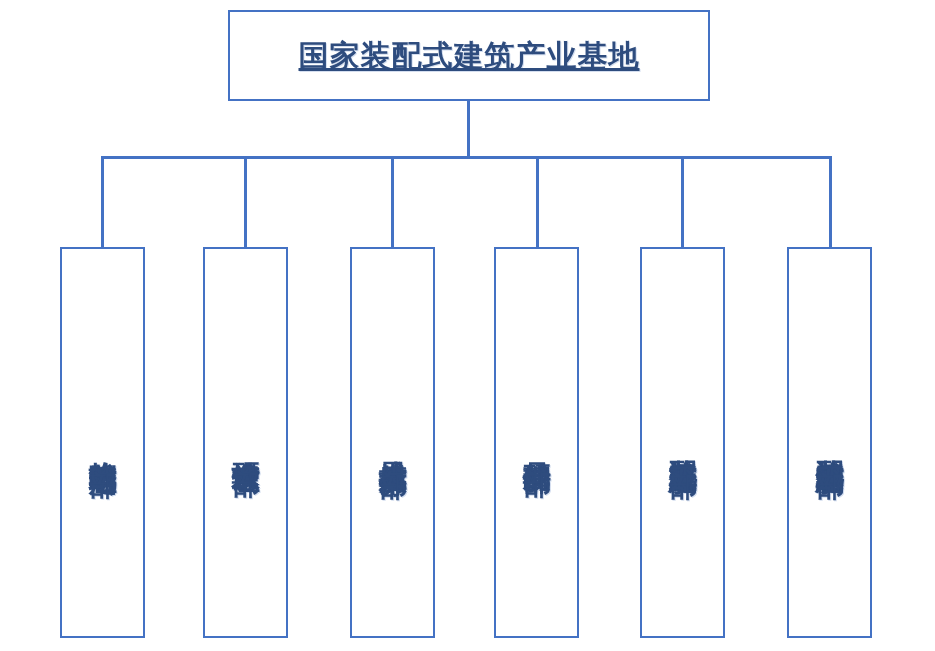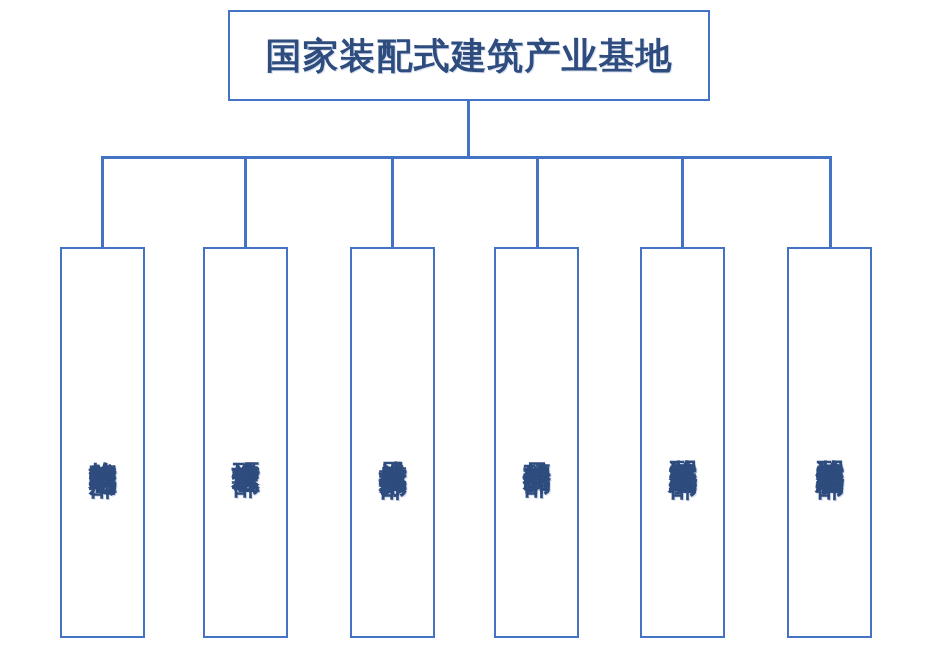--- a/index.html
+++ b/index.html
@@ -29,27 +29,28 @@
   .root-node {
     left: 228px;
     top: 10px;
     width: 482px;
     height: 91px;
     display: flex;
     align-items: center;
     justify-content: center;
   }
   .root-label {
-    font-size: 36px;
+    font-size: 30px;
     font-weight: 700;
     letter-spacing: 1px;
     color: #2e4c7e;
     text-shadow: 1px 1px 0 rgba(210,220,238,0.95);
     white-space: nowrap;
     line-height: 1;
+    text-decoration: underline;
   }
 
   .child-node {
     top: 247px;
     width: 85px;
     height: 391px;
     display: flex;
     justify-content: center;
   }
   .child-label {

